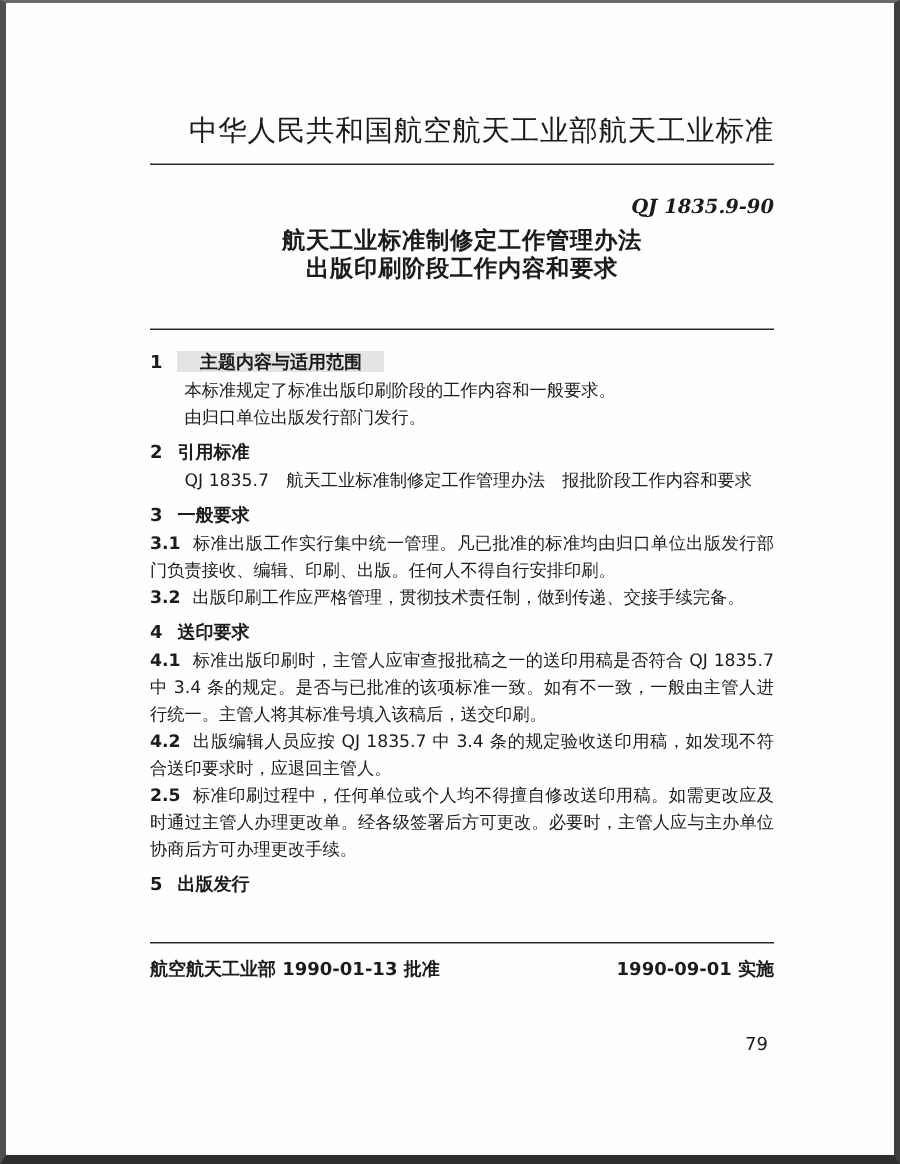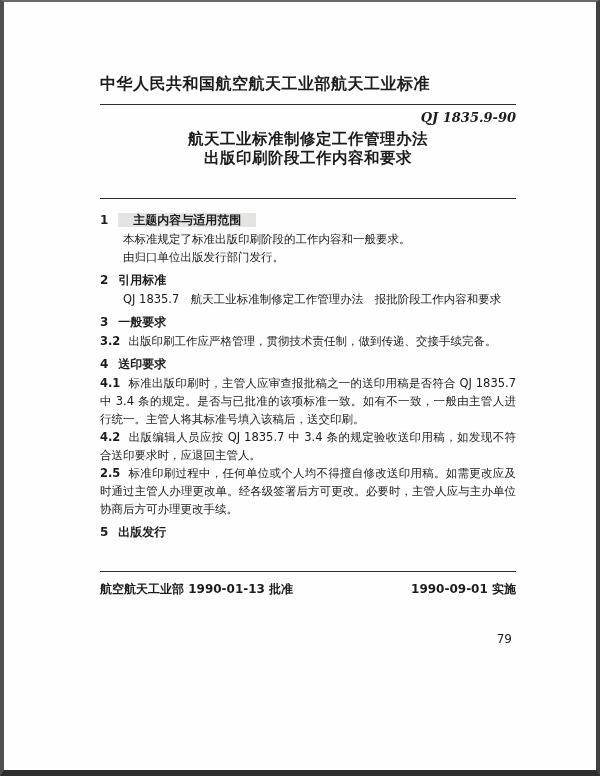--- a/index.html
+++ b/index.html
@@ -15,39 +15,39 @@
     background: #fefefe;
     border-style: solid;
     border-color: #6a6a6a #3f3f3f #2e2e2e #4f4f4f;
     border-width: 2px 4px 6px 4px;
     padding: 72px 80px 0 96px;
     font-family: "DejaVu Sans", "Liberation Sans", sans-serif;
     color: #1c1c1c;
     overflow: hidden;
   }
   .org-line {
-    text-align: left;
-    font-weight: bold;
-    font-size: 16px;
+    text-align: right;
+    font-weight: normal;
+    font-size: 19px;
     letter-spacing: 0.5px;
     white-space: nowrap;
   }
   .rule {
     border: 0;
     border-top: 1.5px solid #2b2b2b;
     margin: 0;
   }
   .header-rule { margin-top: 9px; }
   .standard-no {
     text-align: right;
     font-family: "DejaVu Serif", "Liberation Serif", serif;
     font-style: italic;
     font-weight: bold;
     font-size: 13px;
-    margin-top: 5px;
+    margin-top: 21px;
   }
   .doc-title {
     text-align: center;
     font-weight: bold;
     font-size: 15.5px;
     line-height: 19px;
     margin-top: 5px;
     letter-spacing: 0.5px;
   }
   .body-rule { margin-top: 30px; }
@@ -113,20 +113,21 @@
       <p class="para indent">由归口单位出版发行部门发行。</p>
     </section>
 
     <section>
       <div class="section-heading"><span class="h-num">2</span><span>引用标准</span></div>
       <p class="para indent">QJ 1835.7　航天工业标准制修定工作管理办法　报批阶段工作内容和要求</p>
     </section>
 
     <section>
       <div class="section-heading"><span class="h-num">3</span><span>一般要求</span></div>
+      <p class="para"><span class="clause-num">3.1</span><span>标准出版工作实行集中统一管理。凡已批准的标准均由归口单位出版发行部门负责接收、编辑、印刷、出版。任何人不得自行安排印刷。</span></p>
       <p class="para"><span class="clause-num">3.2</span><span>出版印刷工作应严格管理，贯彻技术责任制，做到传递、交接手续完备。</span></p>
     </section>
 
     <section>
       <div class="section-heading"><span class="h-num">4</span><span>送印要求</span></div>
       <p class="para"><span class="clause-num">4.1</span><span>标准出版印刷时，主管人应审查报批稿之一的送印用稿是否符合 QJ 1835.7 中 3.4 条的规定。是否与已批准的该项标准一致。如有不一致，一般由主管人进行统一。主管人将其标准号填入该稿后，送交印刷。</span></p>
       <p class="para"><span class="clause-num">4.2</span><span>出版编辑人员应按 QJ 1835.7 中 3.4 条的规定验收送印用稿，如发现不符合送印要求时，应退回主管人。</span></p>
       <p class="para"><span class="clause-num">2.5</span><span>标准印刷过程中，任何单位或个人均不得擅自修改送印用稿。如需更改应及时通过主管人办理更改单。经各级签署后方可更改。必要时，主管人应与主办单位协商后方可办理更改手续。</span></p>
     </section>
 

